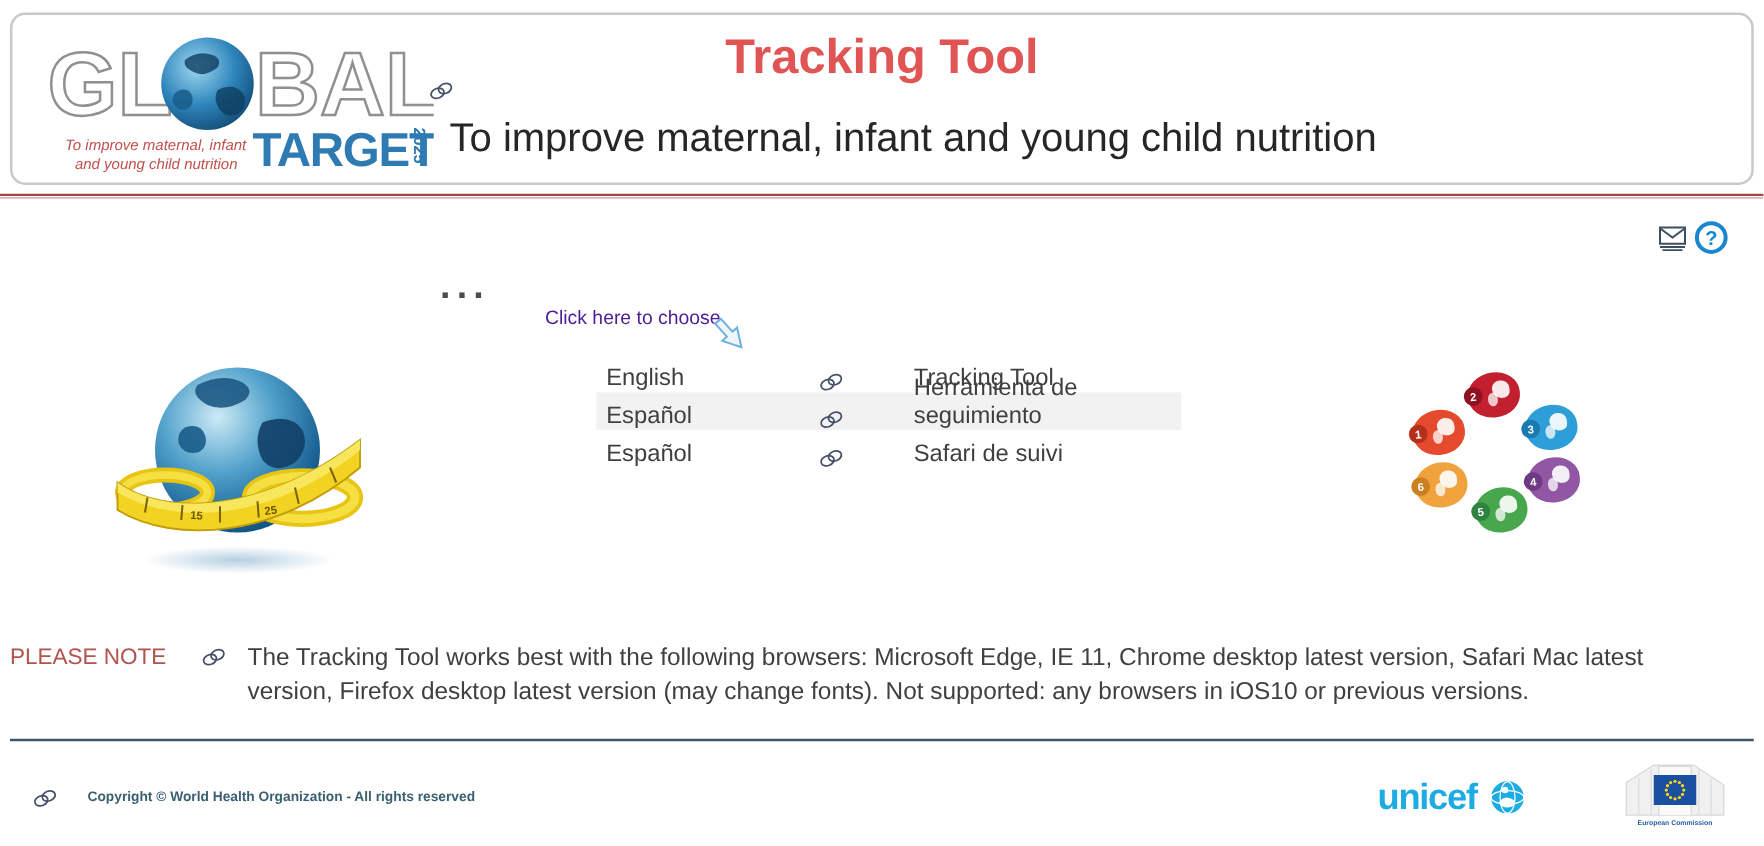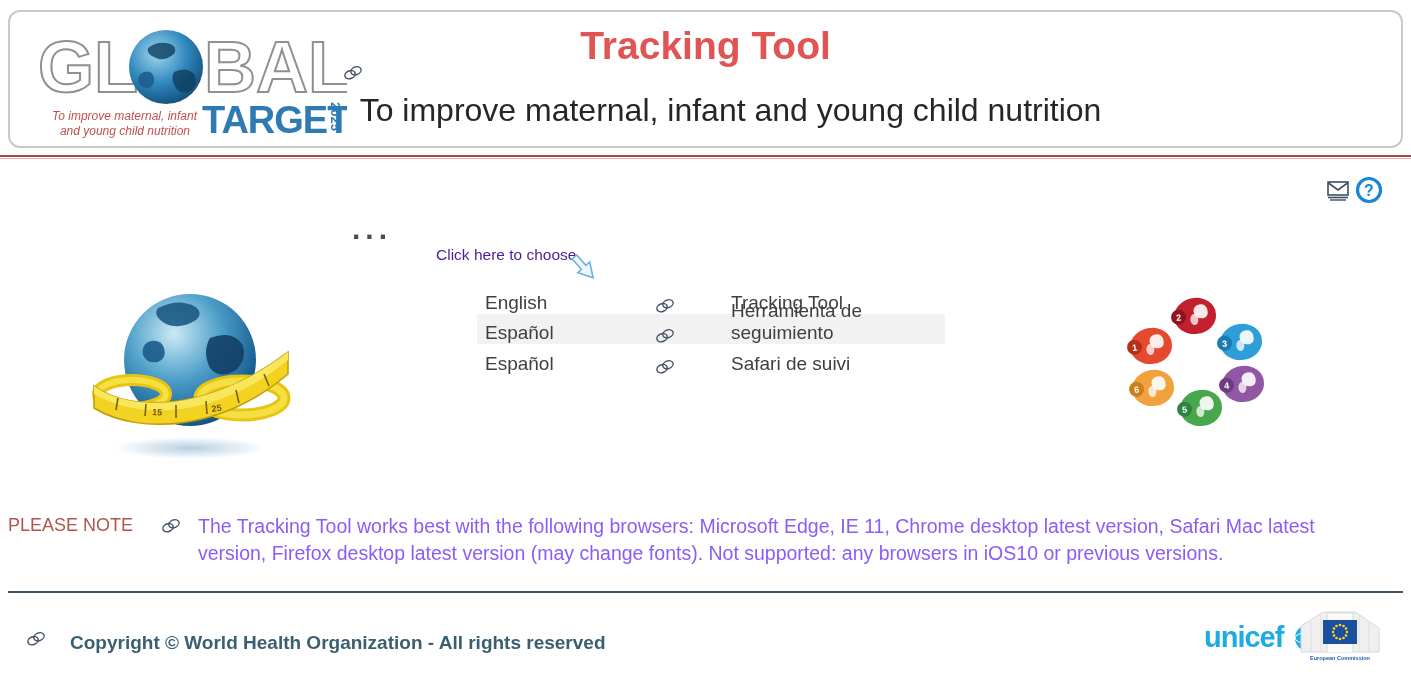--- a/index.html
+++ b/index.html
@@ -49,28 +49,28 @@
     color:#fff; font-size:9px; font-weight:bold; display:flex; align-items:center; justify-content:center; }
   .badge-glyph { position:absolute; right:8px; top:7px; width:14px; height:14px; border-radius:50% 50% 40% 60%;
     background:rgba(255,255,255,.9); }
   .badge-glyph2 { position:absolute; right:18px; top:16px; width:8px; height:11px; border-radius:50%;
     background:rgba(255,255,255,.75); }
 
   
   .note-label { position:absolute; left:8px; top:515px; font-size:18px; color:#b0544d; }
   .note-link { position:absolute; left:160px; top:517px; }
   .note-text { position:absolute; left:198px; top:513px; width:1180px; font-size:19.5px;
-    line-height:26.5px; color:#8b5cf6; }
+    line-height:26.5px; color:#404040; }
 
   
   .footer-divider { position:absolute; left:8px; top:591px; width:1395px; height:2px; background:#3e566a; }
   .footer-link { position:absolute; left:25px; top:630px; }
-  .copyright { position:absolute; left:70px; top:632px; font-size:19px; font-weight:bold; color:#3a5f70; }
+  .copyright { position:absolute; left:70px; top:632px; font-size:11px; font-weight:bold; color:#3a5f70; }
   .logo-who { position:absolute; left:1025px; top:614px; }
-  .logo-unicef { position:absolute; left:1204px; top:618px; }
+  .logo-unicef { position:absolute; left:1102px; top:618px; }
   .logo-ec { position:absolute; left:1297px; top:608px; }
 
   svg text { font-family:"Liberation Sans","DejaVu Sans",sans-serif; }
 </style>
 </head>
 <body>
 
 <div id="page">
 
   <div class="header-card">

